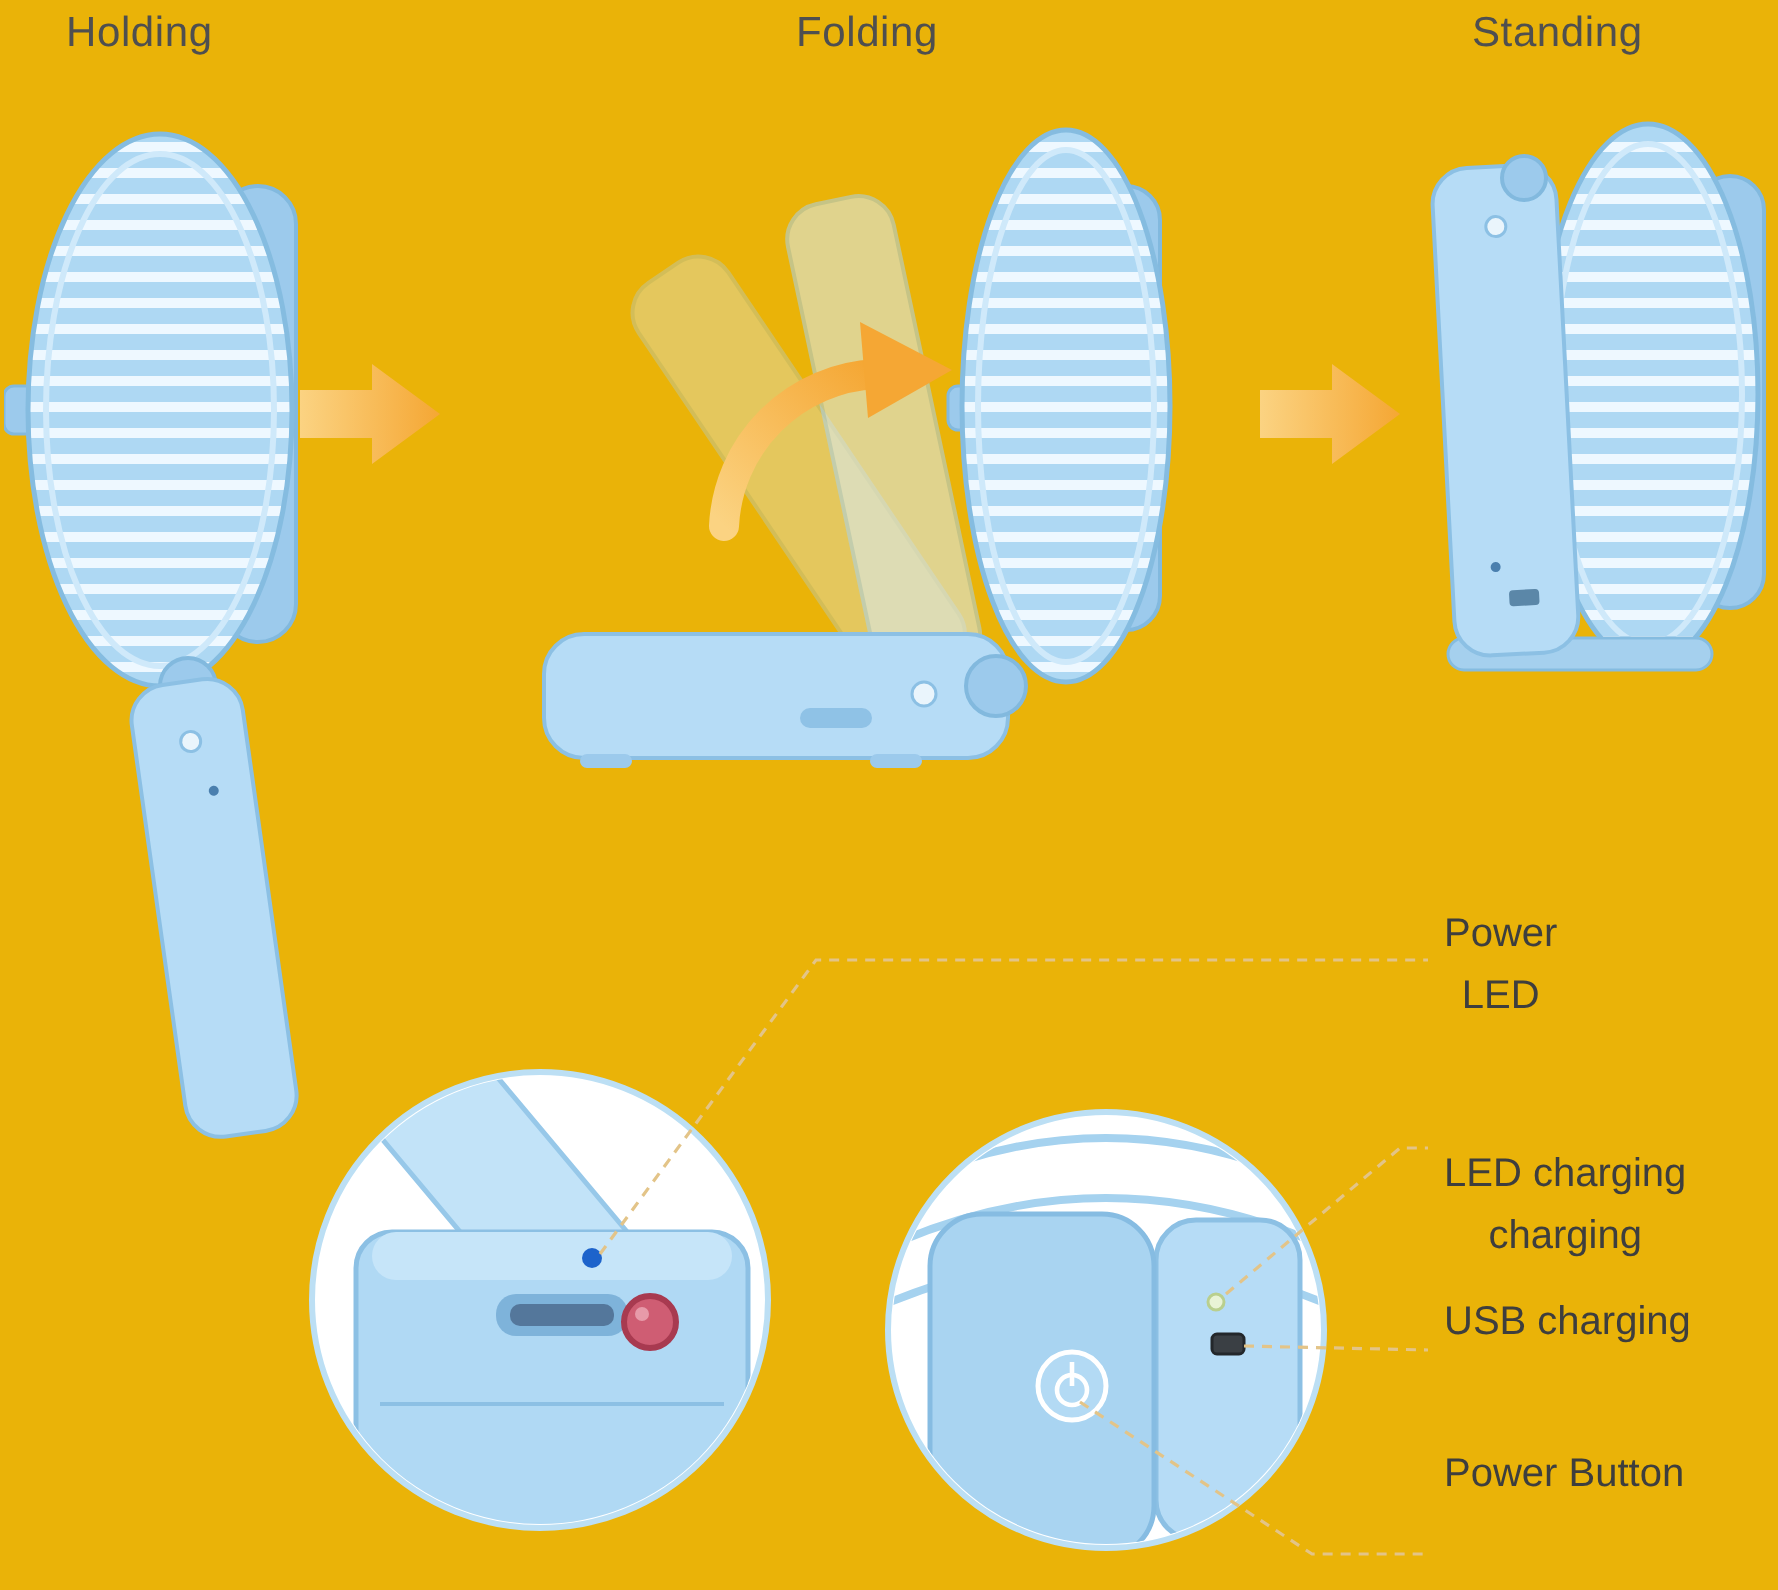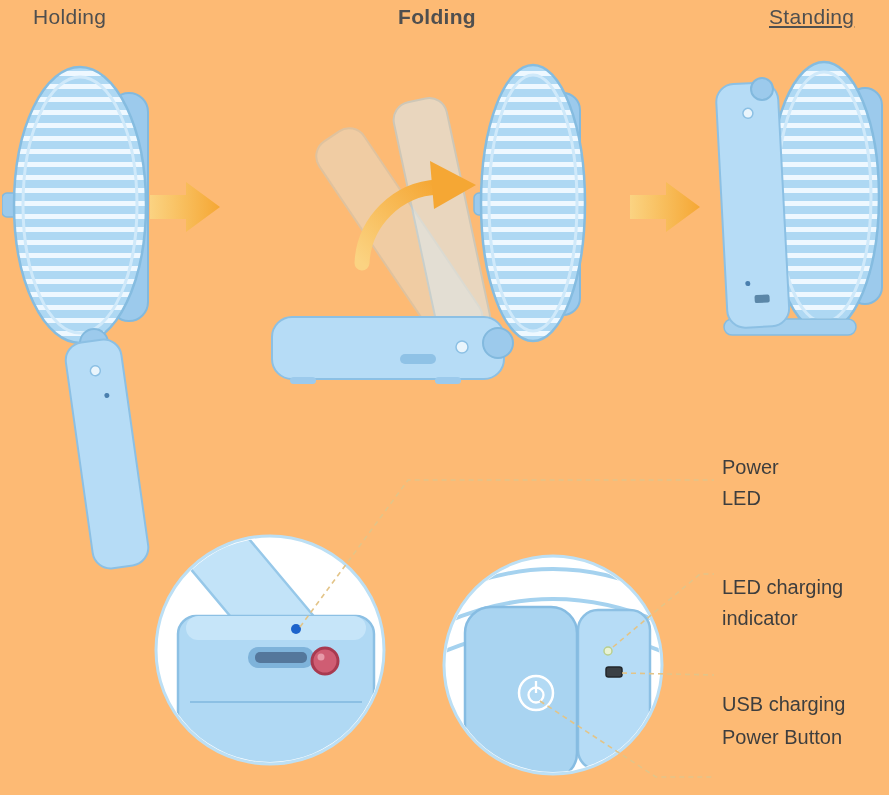--- a/index.html
+++ b/index.html
@@ -1,37 +1,37 @@
 <!DOCTYPE html>
 <html><head>
 <meta charset="utf-8">
 <style>
   html,body{margin:0;padding:0;background:#fff;}
   .canvas{
-    position:relative;width:889px;height:795px;background:#fdba74;overflow:hidden;
+    position:relative;width:889px;height:795px;background:#eab308;overflow:hidden;
     font-family:"Liberation Sans", sans-serif;border-bottom:1px solid #e2e2e2;
   }
   .stage-label{
     position:absolute;font-size:21px;color:#4f4f4f;letter-spacing:.3px;white-space:nowrap;
   }
   .callout{
-    position:absolute;font-size:20px;color:#3e3e3e;line-height:31px;white-space:nowrap;
+    position:absolute;font-size:20px;color:#3e3e3e;line-height:31px;white-space:nowrap;text-align:center;
   }
   .callout span{display:block;}
   .abs{position:absolute;}
   svg{display:block;}
 </style>
 </head>
 <body>
 
 <div class="canvas">
 
   <div class="stage-label" style="left:33px;top:5px;">Holding</div>
-  <div class="stage-label" style="left:398px;top:5px;font-weight:bold;">Folding</div>
-  <div class="stage-label" style="left:769px;top:5px;text-decoration:underline;">Standing</div>
+  <div class="stage-label" style="left:398px;top:5px;">Folding</div>
+  <div class="stage-label" style="left:736px;top:5px;">Standing</div>
 
   <svg class="abs" style="left:2px;top:55px;" width="230" height="520" viewBox="0 0 230 520">
     <defs>
       <pattern id="slats1" width="12" height="13" patternUnits="userSpaceOnUse">
         <rect width="12" height="13" fill="#aed8f3"></rect>
         <rect y="3" width="12" height="5" fill="#eef8ff"></rect>
       </pattern>
     </defs>
 
     <rect x="108" y="38" width="38" height="228" rx="19" fill="#9ccaec" stroke="#82b9de" stroke-width="2"></rect>
@@ -201,22 +201,22 @@
       <polyline points="540,701 656,777 714,777"></polyline>
     </g>
   </svg>
 
   <div class="callout" style="left:722px;top:452px;">
     <span>Power</span>
     <span>LED</span>
   </div>
   <div class="callout" style="left:722px;top:548px;margin-top:24px;">
     <span>LED charging</span>
-    <span>indicator</span>
-  </div>
-  <div class="callout" style="left:722px;top:646px;margin-top:43px;">
+    <span>charging</span>
+  </div>
+  <div class="callout" style="left:722px;top:646px;">
     <span>USB charging</span>
   </div>
   <div class="callout" style="left:722px;top:722px;">
     <span>Power Button</span>
   </div>
 
 </div>
 
 </body></html>

